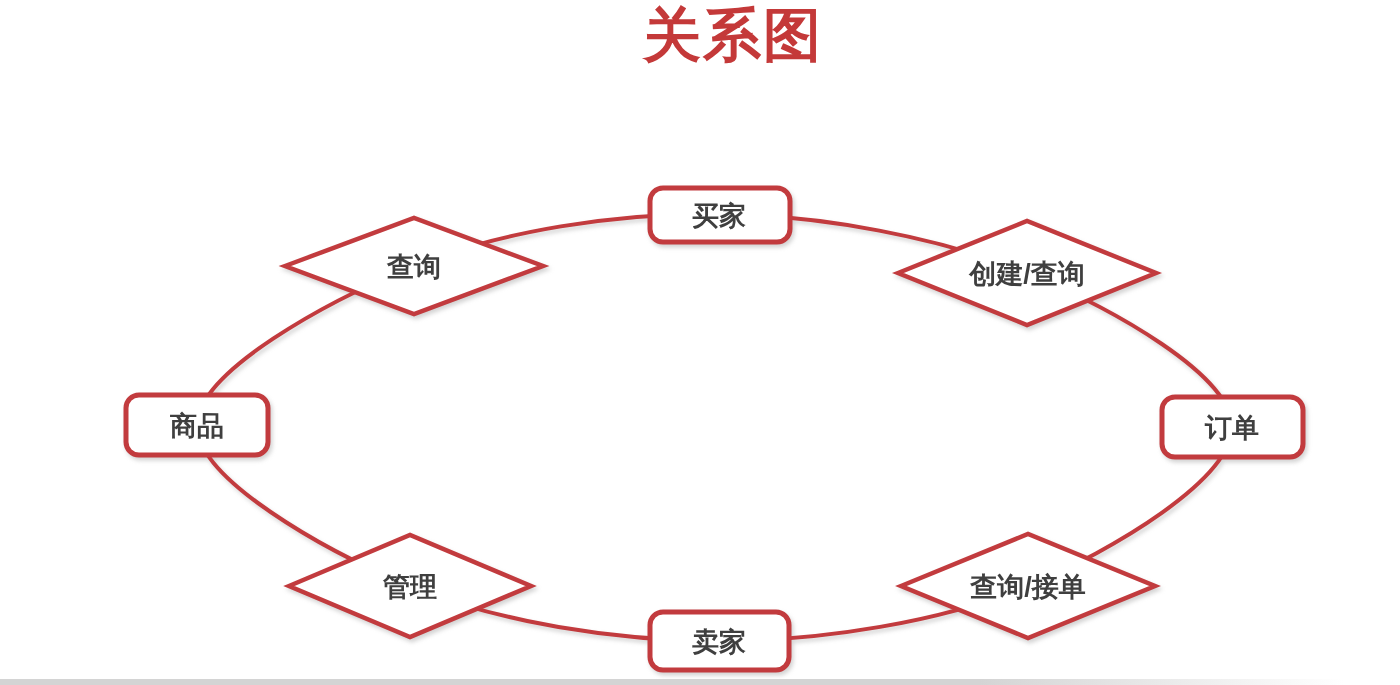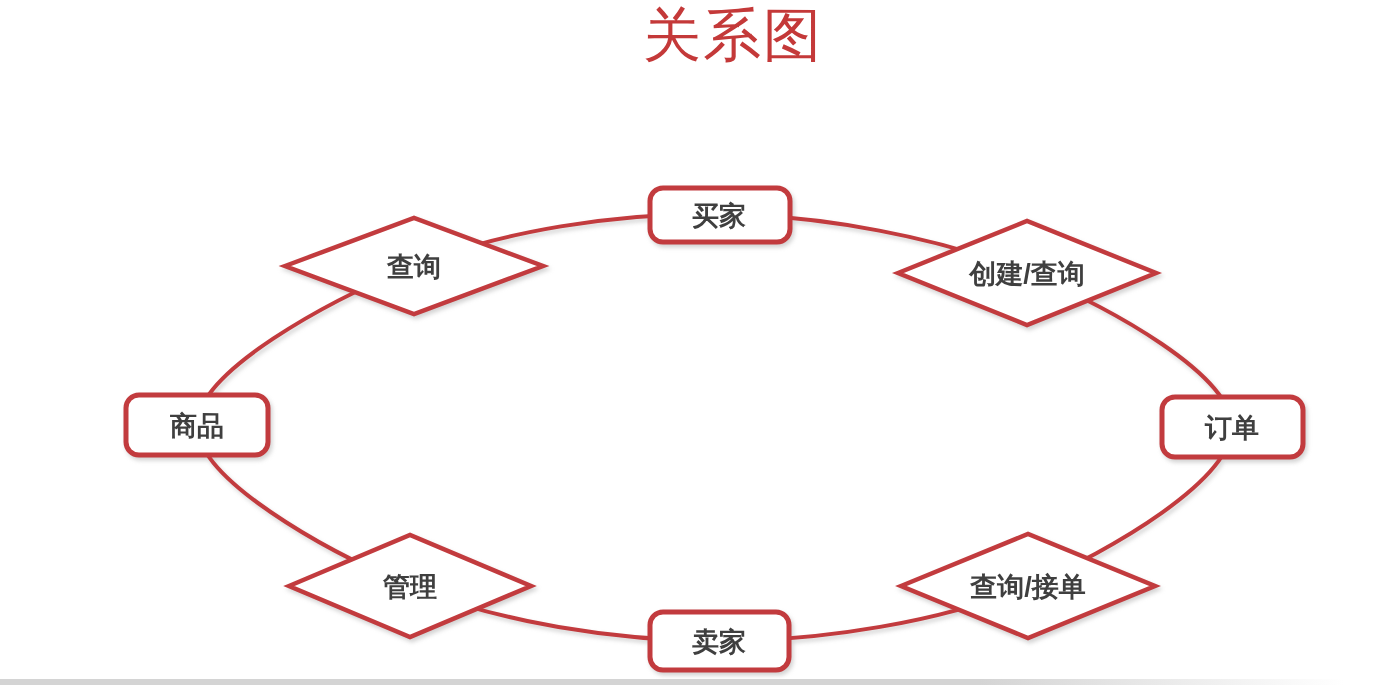--- a/index.html
+++ b/index.html
@@ -19,21 +19,21 @@
   }
   .page-title{
     position:absolute;
     top:0;left:0;right:0;
     margin:0;
     padding-top:2px;
     padding-left:66px;          
     text-align:center;
     font-size:58px;
     line-height:1.15;
-    font-weight:normal;
+    font-weight:bold;
     letter-spacing:2px;
     color:var(--title-red);
   }
   .diagram-svg{position:absolute;top:0;left:0;}
   .shadowed{filter:drop-shadow(2px 3px 2px rgba(110,110,110,0.30));}
   .ring{
     fill:none;
     stroke:var(--accent);
     stroke-width:4;
     stroke-linecap:round;

